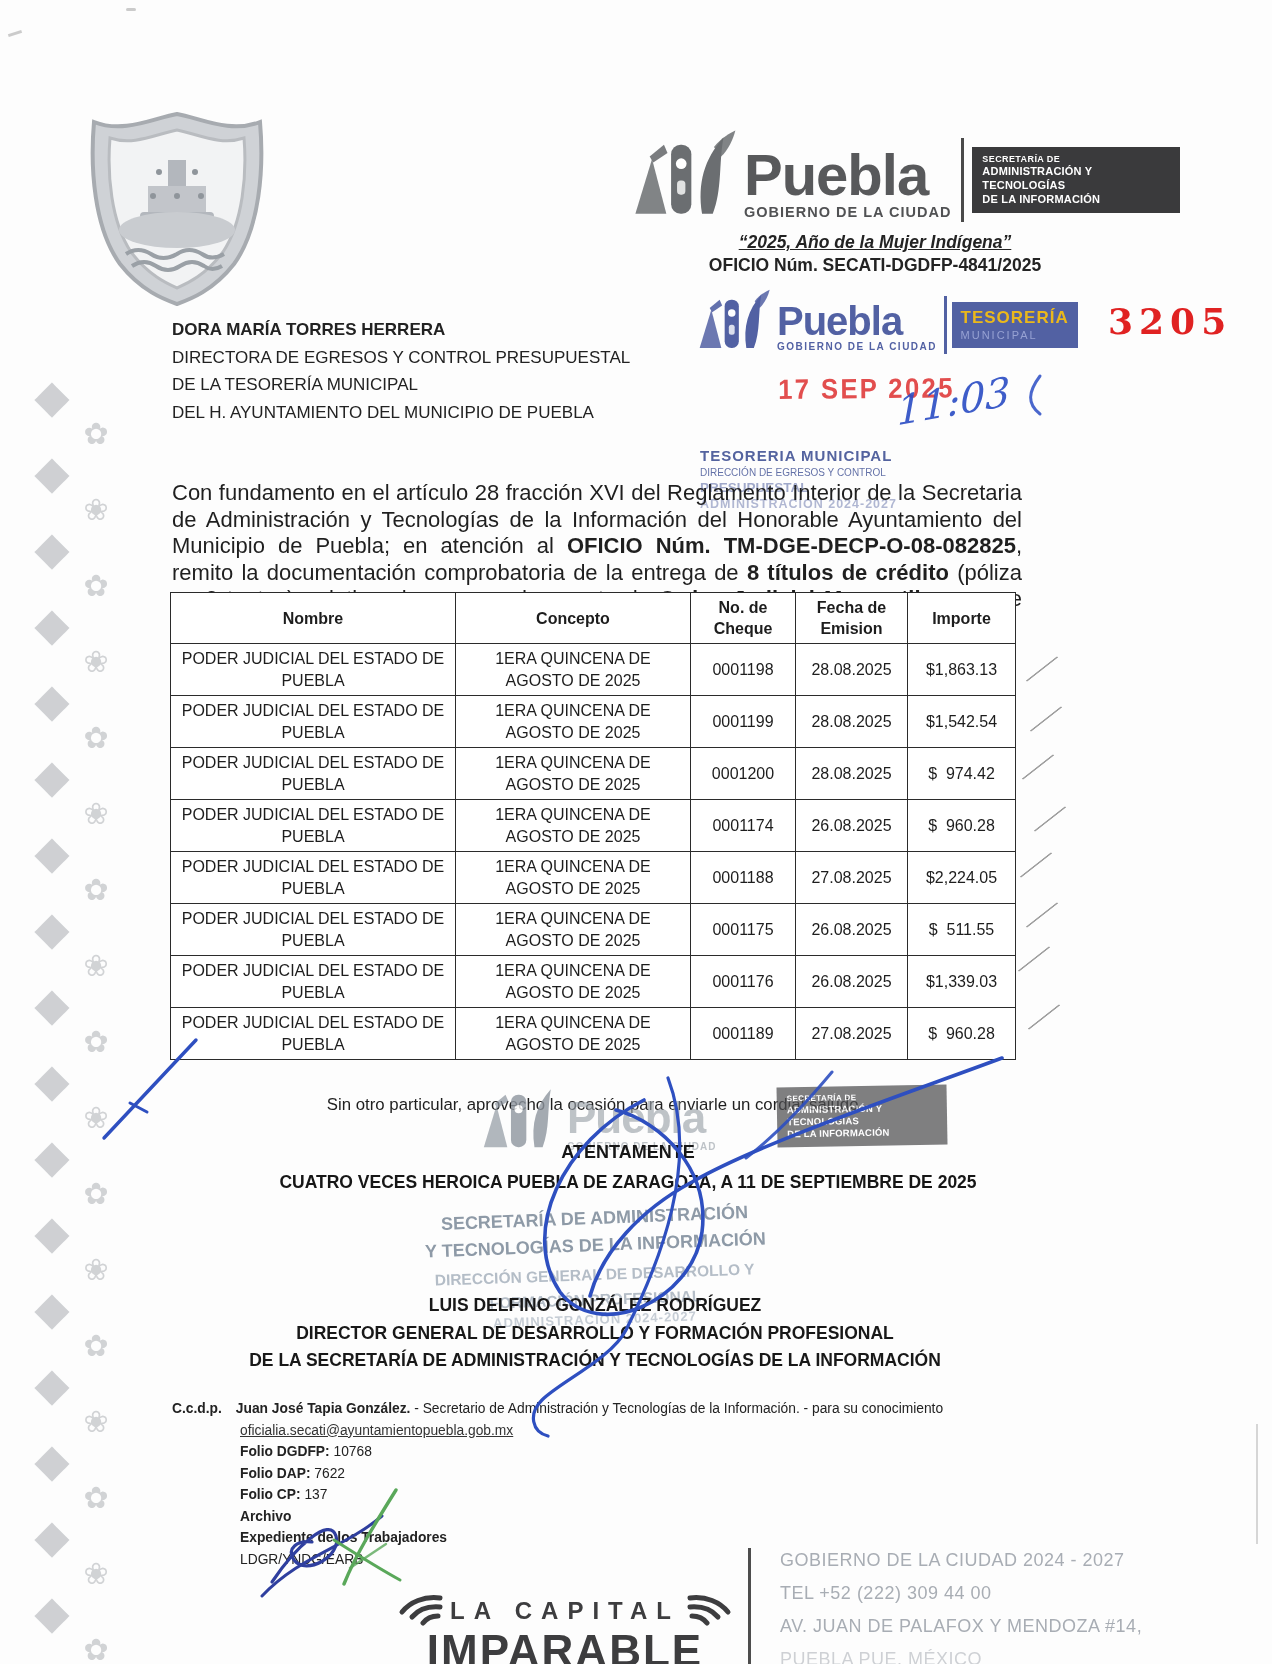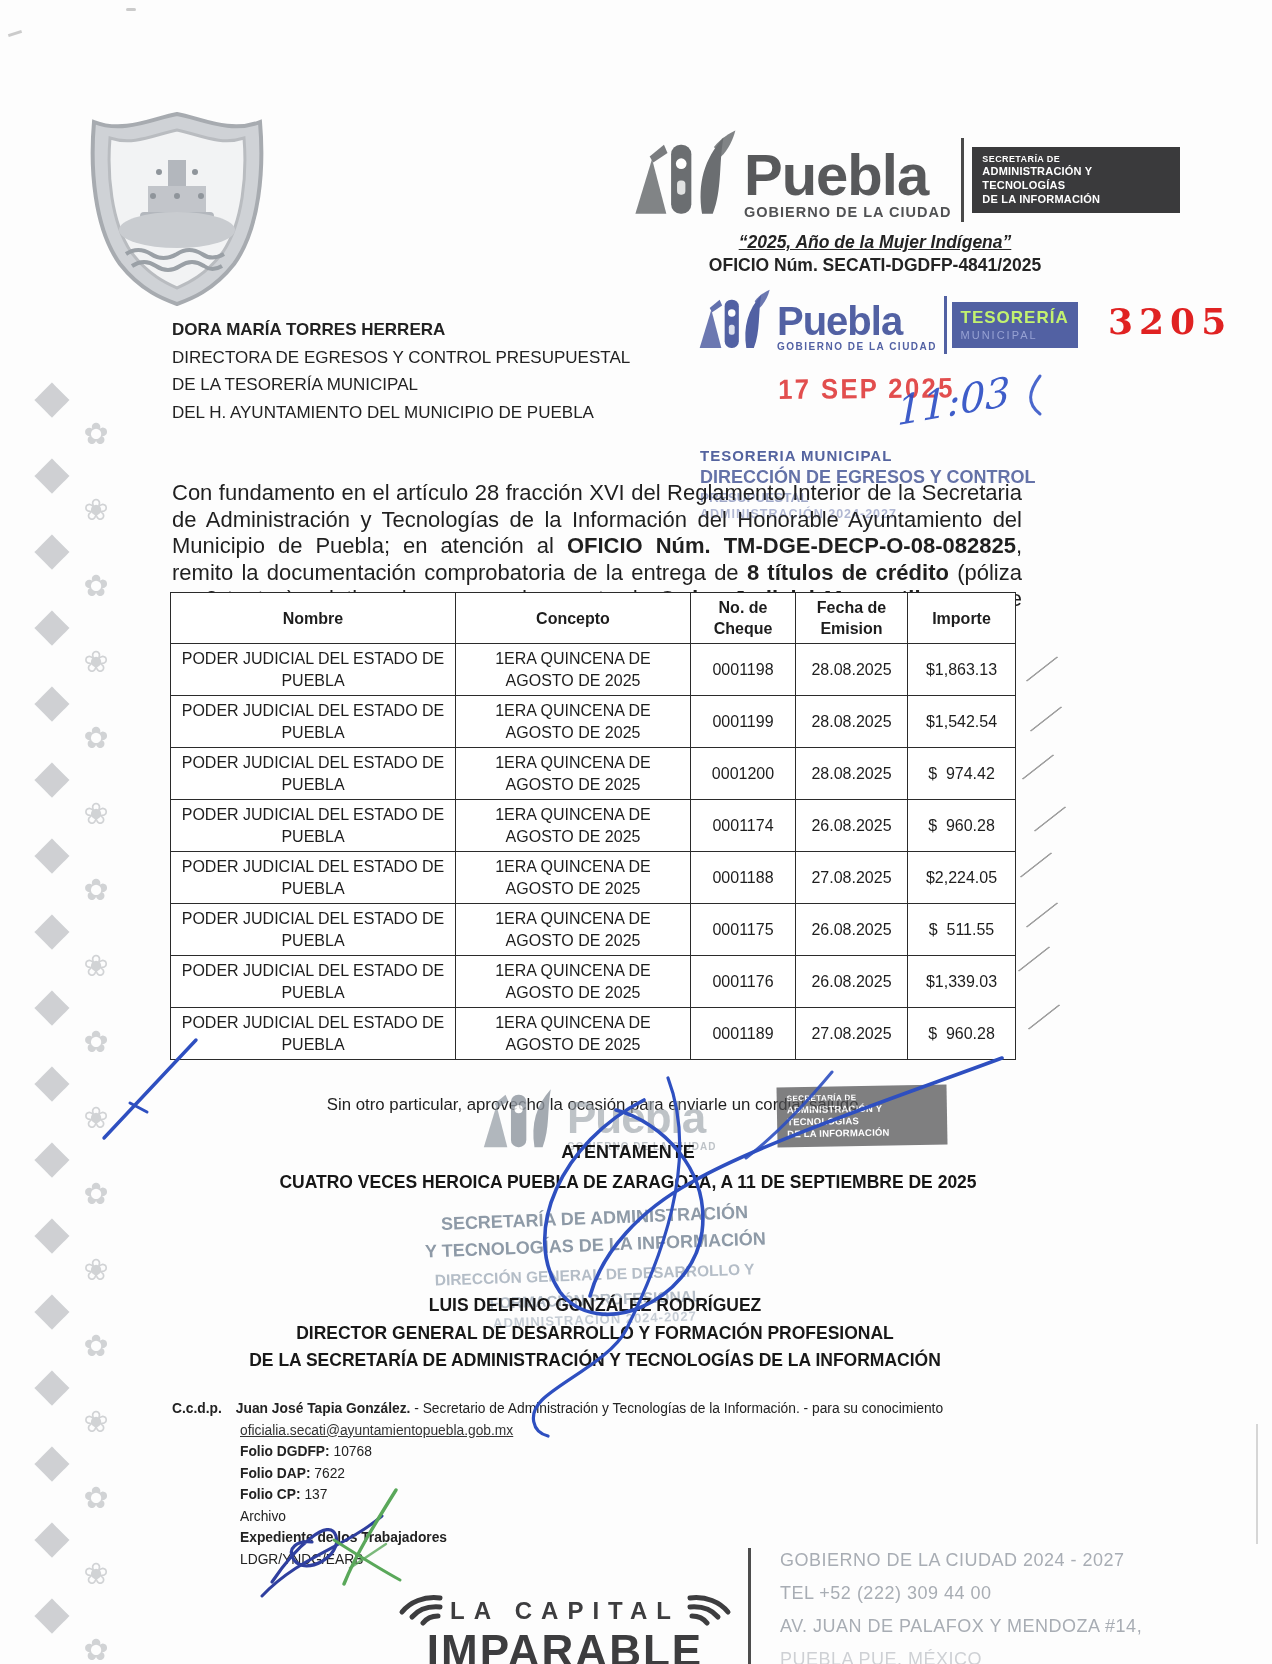--- a/index.html
+++ b/index.html
@@ -42,32 +42,32 @@
   .recipient .r1{font-weight:bold;}
   .recipient .r5{letter-spacing:7px;}
 
   
   .stamp-logo{left:694px;top:288px;opacity:.92;}
   .stamp-logo .logo-icon{color:#44549c;}
   .stamp-logo .logo-word{font-size:40px;color:#44549c;}
   .stamp-logo .logo-sub{font-size:10px;color:#44549c;margin-top:-3px;letter-spacing:1.5px;}
   .stamp-logo .logo-divider{width:2.5px;height:58px;background:#44549c;margin:0 5px 0 7px;}
   .stamp-logo .logo-box{background:#44549c;padding:5px 9px;}
-  .stamp-logo .box-t1{font-size:17px;font-weight:bold;letter-spacing:1px;color:#bef264;}
+  .stamp-logo .box-t1{font-size:17px;font-weight:bold;letter-spacing:1px;color:#eab308;}
   .stamp-logo .box-t2{font-size:11px;letter-spacing:2px;color:#8f9bd0;margin-top:1px;}
 
   .folio-number{left:1108px;top:300px;font-family:"DejaVu Serif", serif;font-weight:bold;
     font-size:36px;letter-spacing:6px;color:#e02222;}
   .date-stamp{left:778px;top:374px;font-size:28px;font-weight:bold;letter-spacing:2.5px;
     color:#e04040;transform:scaleX(.92) rotate(-.5deg);transform-origin:left top;opacity:.92;}
   .time-hand{left:896px;top:378px;font-family:"DejaVu Serif", serif;font-style:italic;
     font-size:40px;color:#2a4cc4;transform:rotate(-10deg) skewX(-10deg);opacity:.9;}
   .office-stamp{left:700px;top:446px;width:370px;text-align:left;color:#54639f;line-height:1.3;}
   .office-stamp .o1{font-size:15px;font-weight:bold;letter-spacing:1px;}
-  .office-stamp .o2{font-size:18px;font-weight:bold;opacity:.9;}
+  .office-stamp .o2{font-size:10px;font-weight:normal;opacity:.9;}
   .office-stamp .o3{font-size:13.5px;font-weight:bold;opacity:.55;}
   .office-stamp .o4{font-size:12.5px;font-weight:bold;opacity:.45;letter-spacing:1px;}
 
   
   .body-par{left:172px;top:480px;width:850px;font-size:22px;line-height:26.5px;
     text-align:justify;color:#1f1f1f;}
   .body-par b{font-weight:bold;}
 
   
   .pay-table{left:170px;top:592px;}
@@ -390,21 +390,21 @@
 
   <div class="abs cc">
     <div class="cc-first">
       <span class="cc-label">C.c.d.p.</span>
       <span class="cc-body"><span class="cc-name">Juan José Tapia González.</span><span> - Secretario de Administración y Tecnologías de la Información. - para su conocimiento</span></span>
     </div>
     <div class="sub email">oficialia.secati@ayuntamientopuebla.gob.mx</div>
     <div class="sub"><b>Folio DGDFP:</b><span> 10768</span></div>
     <div class="sub"><b>Folio DAP:</b><span> 7622</span></div>
     <div class="sub"><b>Folio CP:</b><span> 137</span></div>
-    <div class="sub" style="font-weight:normal">Archivo</div>
+    <div class="sub" style="font-weight:bold">Archivo</div>
     <div class="sub" style="font-weight:bold">Expediente de los Trabajadores</div>
     <div class="sub">LDGR/YNDG/EARB</div>
   </div>
 
   <div class="abs slogan">
     <div class="slogan-top">
       <span style="transform:scaleX(1)">
         <svg width="46" height="34" viewBox="0 0 46 34" fill="none" stroke="#3d3d3f" stroke-width="5" stroke-linecap="round">
           <path d="M42 6 C26 4 12 10 4 20"></path>
             <path d="M42 15 C30 14 20 18 14 25"></path>

